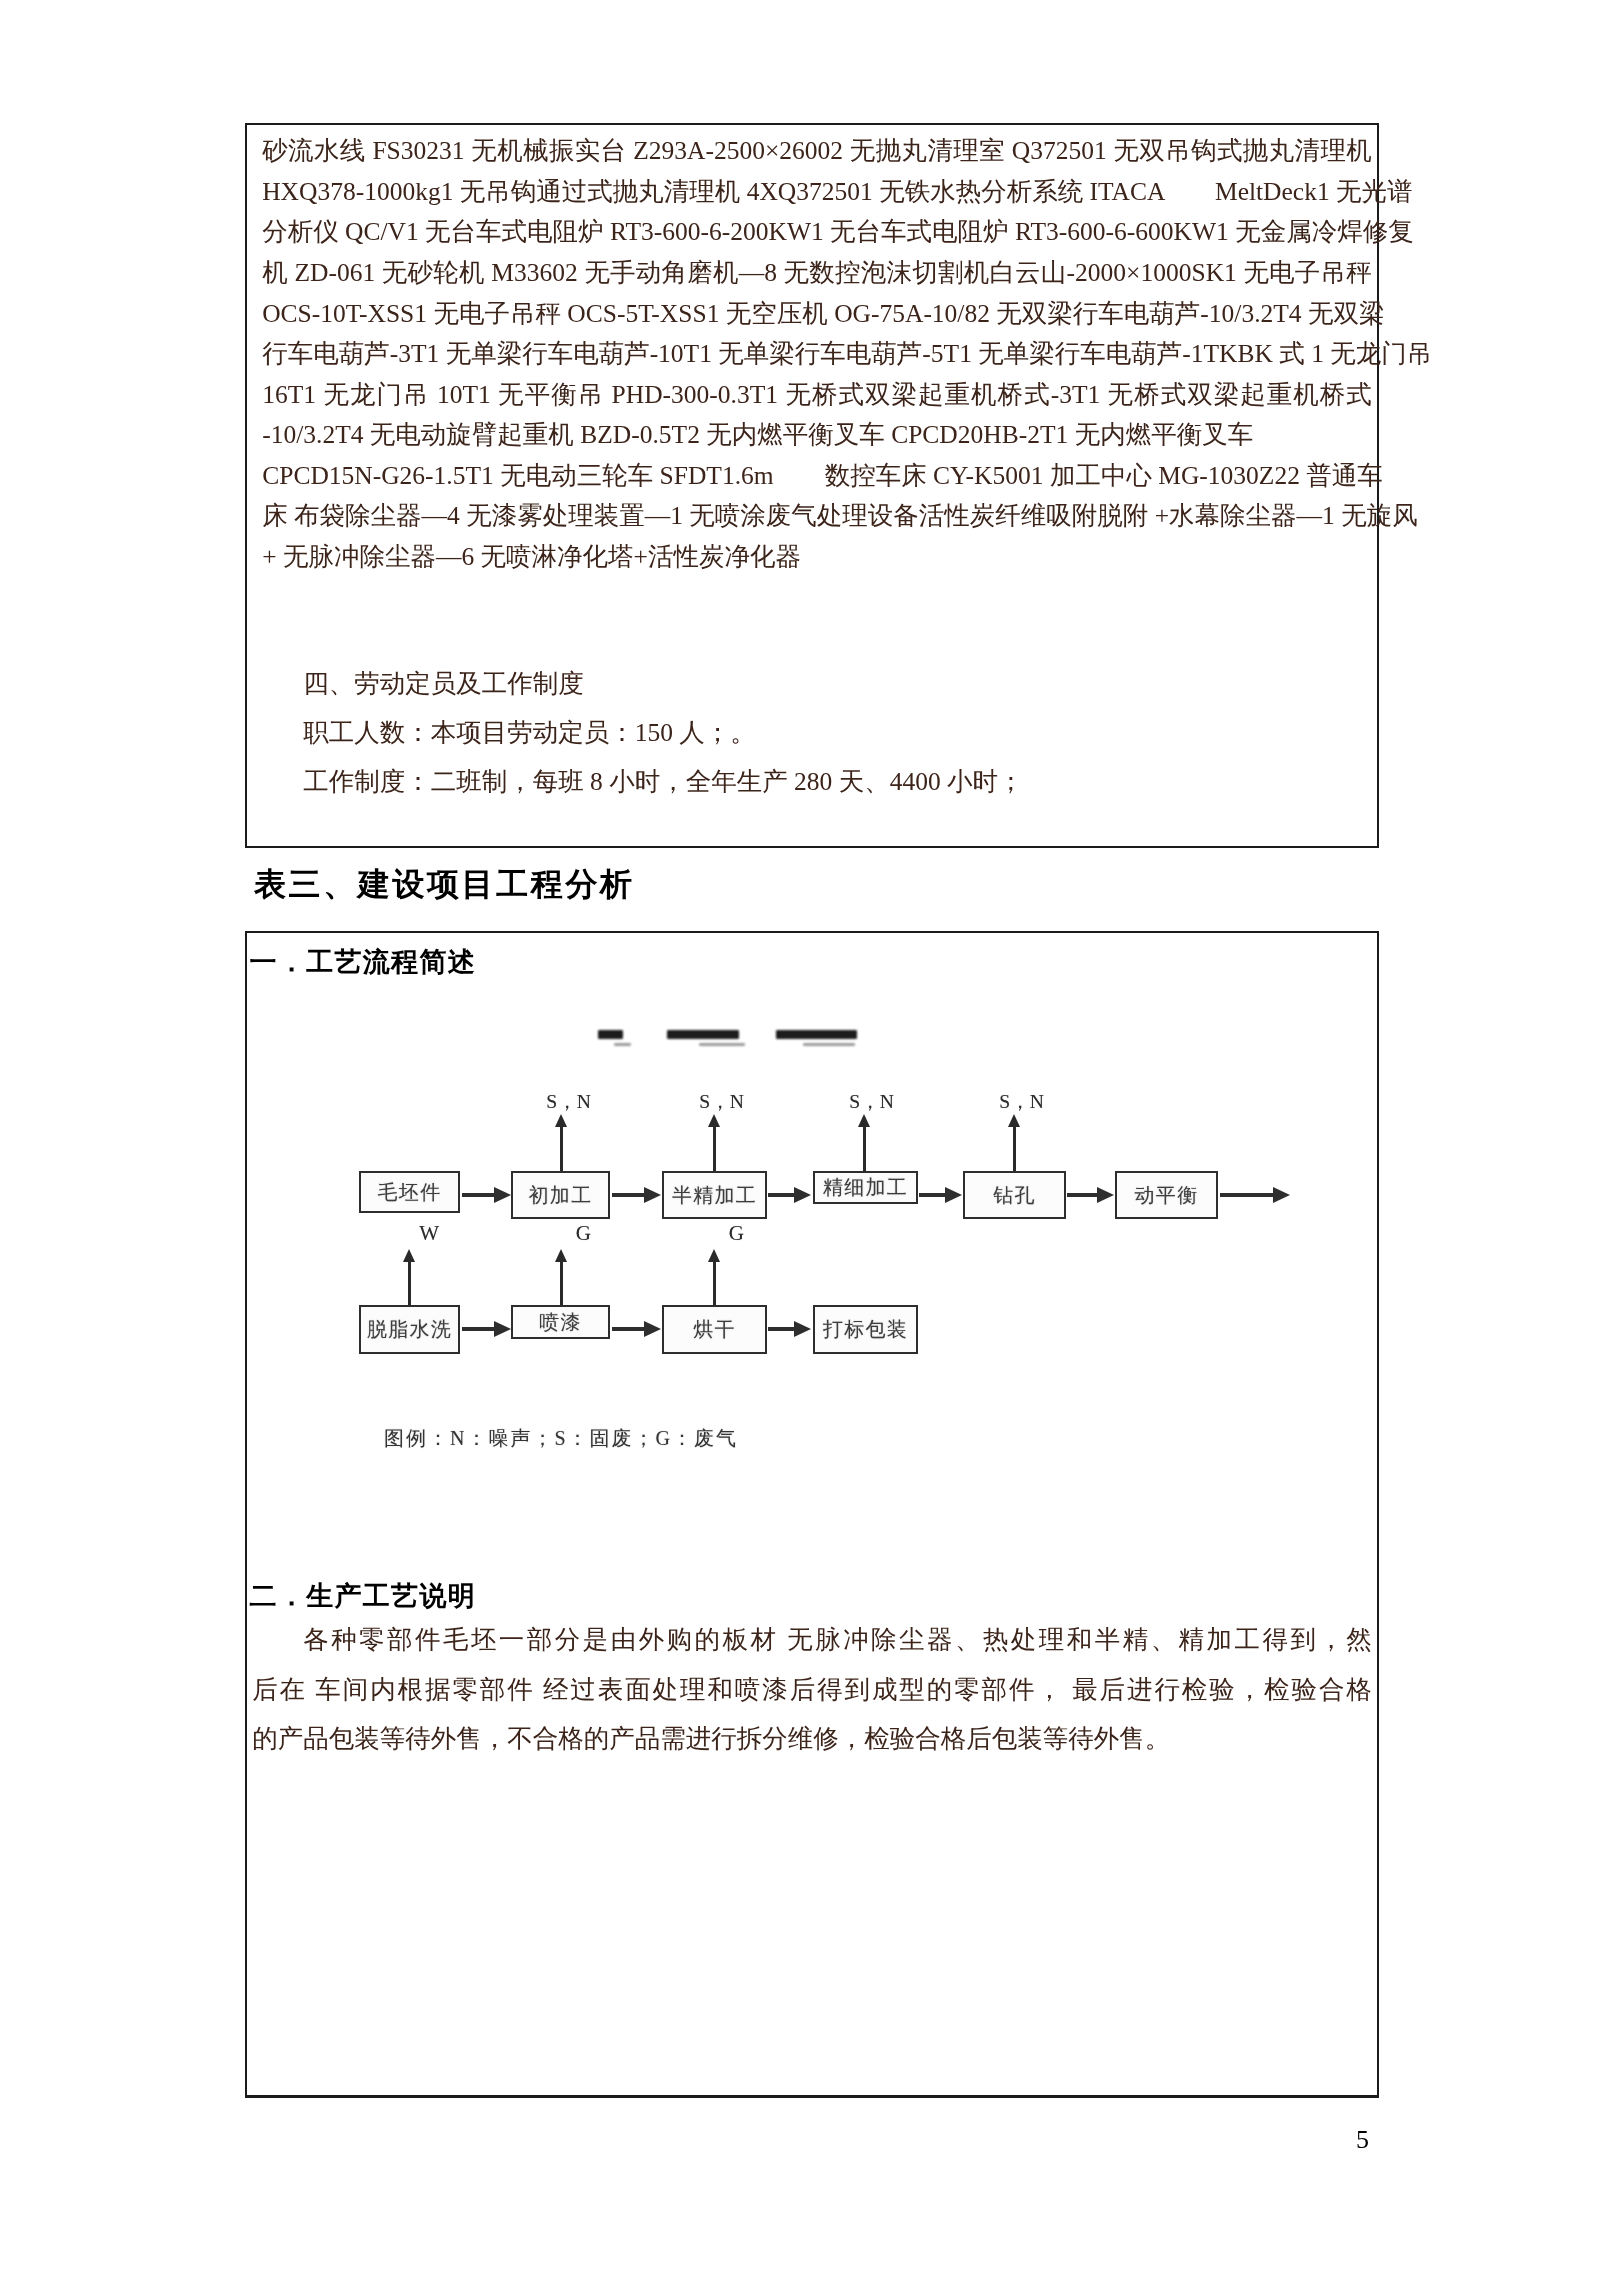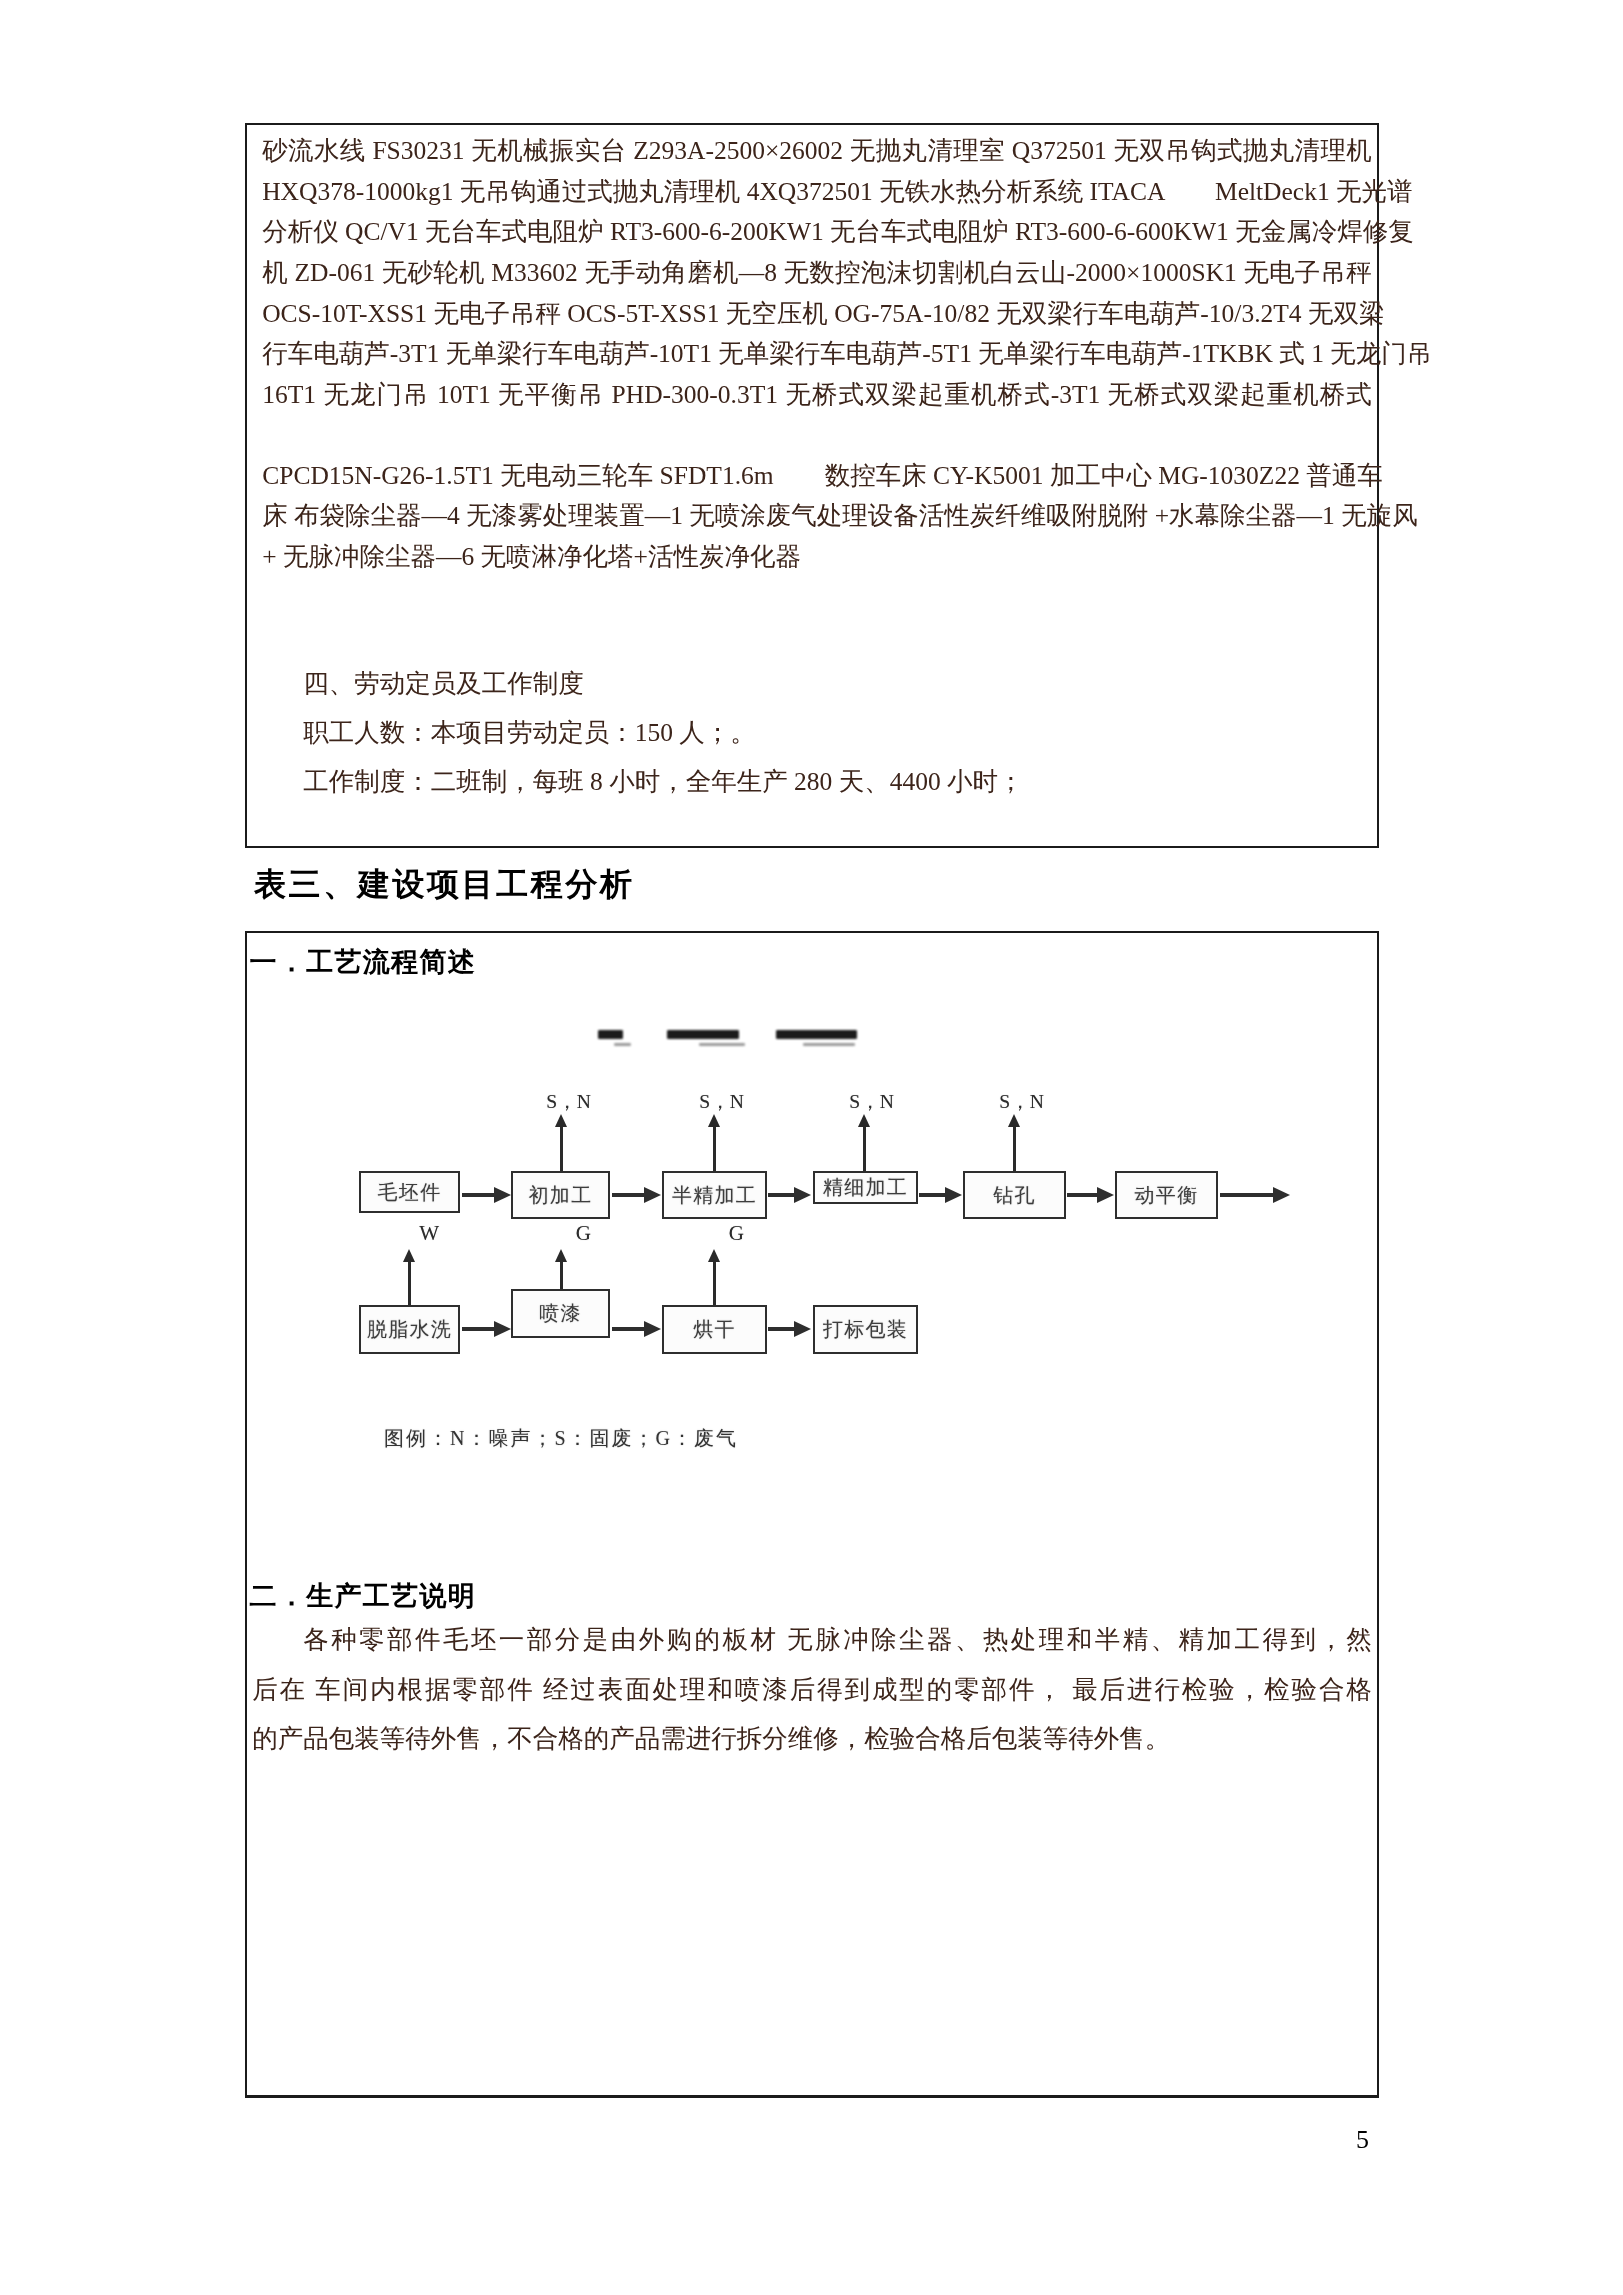--- a/index.html
+++ b/index.html
@@ -95,20 +95,21 @@
 <div class="page">
 
   <div class="box" id="box1">
     <div class="eq-line" style="top:5.2px">砂流水线 FS30231 无机械振实台 Z293A-2500×26002 无抛丸清理室 Q372501 无双吊钩式抛丸清理机</div>
     <div class="eq-line" style="top:46px">HXQ378-1000kg1 无吊钩通过式抛丸清理机 4XQ372501 无铁水热分析系统 ITACA　　MeltDeck1 无光谱</div>
     <div class="eq-line" style="top:86px">分析仪 QC/V1 无台车式电阻炉 RT3-600-6-200KW1 无台车式电阻炉 RT3-600-6-600KW1 无金属冷焊修复</div>
     <div class="eq-line" style="top:127px">机 ZD-061 无砂轮机 M33602 无手动角磨机—8 无数控泡沫切割机白云山-2000×1000SK1 无电子吊秤</div>
     <div class="eq-line" style="top:168px">OCS-10T-XSS1 无电子吊秤 OCS-5T-XSS1 无空压机 OG-75A-10/82 无双梁行车电葫芦-10/3.2T4 无双梁</div>
     <div class="eq-line" style="top:208px">行车电葫芦-3T1 无单梁行车电葫芦-10T1 无单梁行车电葫芦-5T1 无单梁行车电葫芦-1TKBK 式 1 无龙门吊</div>
     <div class="eq-line" style="top:249px">16T1 无龙门吊 10T1 无平衡吊 PHD-300-0.3T1 无桥式双梁起重机桥式-3T1 无桥式双梁起重机桥式</div>
+    <div class="eq-line short" style="top:289px">-10/3.2T4 无电动旋臂起重机 BZD-0.5T2 无内燃平衡叉车 CPCD20HB-2T1 无内燃平衡叉车</div>
     <div class="eq-line" style="top:330px">CPCD15N-G26-1.5T1 无电动三轮车 SFDT1.6m　　数控车床 CY-K5001 加工中心 MG-1030Z22 普通车</div>
     <div class="eq-line" style="top:370px">床 布袋除尘器—4 无漆雾处理装置—1 无喷涂废气处理设备活性炭纤维吸附脱附 +水幕除尘器—1 无旋风</div>
     <div class="eq-line short" style="top:411px">+ 无脉冲除尘器—6 无喷淋净化塔+活性炭净化器</div>
 
     <div class="s4-line" style="top:538px">四、劳动定员及工作制度</div>
     <div class="s4-line" style="top:587px">职工人数：本项目劳动定员：150 人；。</div>
     <div class="s4-line" style="top:636px">工作制度：二班制，每班 8 小时，全年生产 280 天、4400 小时；</div>
   </div>
 
   <div class="h-table3">表三、建设项目工程分析</div>
@@ -164,21 +165,21 @@
     <div class="vgroup conn-group" style="left:285px">
       <span class="vlabel">G</span>
       <span class="vline"></span>
     </div>
     <div class="vgroup conn-group" style="left:438px">
       <span class="vlabel">G</span>
       <span class="vline"></span>
     </div>
 
     <div class="fnode" style="left:112px; top:372px; width:101px; height:49px">脱脂水洗</div>
-    <div class="fnode" style="left:264px; top:356px; width:99px; height:49px">喷漆</div>
+    <div class="fnode" style="left:264px; top:372px; width:99px; height:34px">喷漆</div>
     <div class="fnode" style="left:415px; top:372px; width:105px; height:49px">烘干</div>
     <div class="fnode" style="left:566px; top:372px; width:105px; height:49px">打标包装</div>
 
     <div class="harrow" style="left:215px; top:394px; width:33px"></div>
     <div class="harrow" style="left:365px; top:394px; width:33px"></div>
     <div class="harrow" style="left:521px; top:394px; width:27.5px"></div>
 
     <div class="legend">图例：N：噪声；S：固废；G：废气</div>
 
     <div class="sec-title" style="top:645px">二．生产工艺说明</div>

